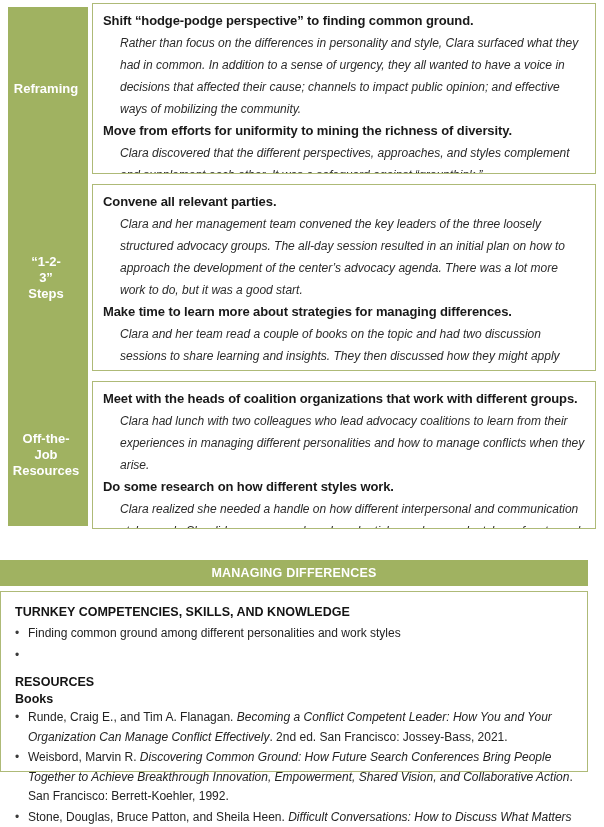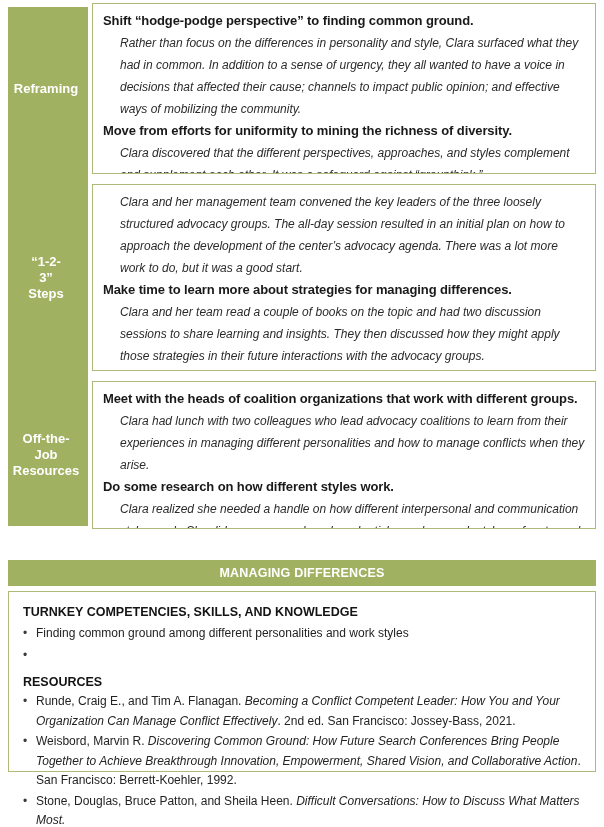--- a/index.html
+++ b/index.html
@@ -42,21 +42,21 @@
   .entry-heading {
     font-weight: 700; font-size: 13px; line-height: 22px;
     letter-spacing: -0.1px; color: #191919;
   }
   .entry-body {
     font-style: italic; font-size: 12px; line-height: 22px;
     margin-left: 17px; color: #2b2b2b;
   }
 
   
-  .bottom { position: absolute; left: 8px; top: 560px; width: 588px; }
+  .bottom { position: absolute; left: 0; top: 560px; width: 588px; }
   .bottom-header {
     height: 26px; background: var(--green);
     color: #ffffff; font-weight: 700; font-size: 12.5px;
     letter-spacing: 0.2px; text-align: center; line-height: 26px;
   }
   .bottom-box {
     margin-top: 5px;
     border: 1.5px solid var(--border-green);
     height: 181px;
     padding: 10px 14px 0 14px;
@@ -87,20 +87,21 @@
         <div class="entry-heading">Shift “hodge-podge perspective” to finding common ground.</div>
         <div class="entry-body">Rather than focus on the differences in personality and style, Clara surfaced what they had in common. In addition to a sense of urgency, they all wanted to have a voice in decisions that affected their cause; channels to impact public opinion; and effective ways of mobilizing the community.</div>
         <div class="entry-heading">Move from efforts for uniformity to mining the richness of diversity.</div>
         <div class="entry-body">Clara discovered that the different perspectives, approaches, and styles complement and supplement each other. It was a safeguard against “groupthink.”</div>
       </div>
     </div>
 
     <div class="row h-row2">
       <div class="row-label">“1-2-3” Steps</div>
       <div class="row-content">
+        <div class="entry-heading">Convene all relevant parties.</div>
         <div class="entry-body">Clara and her management team convened the key leaders of the three loosely structured advocacy groups. The all-day session resulted in an initial plan on how to approach the development of the center’s advocacy agenda. There was a lot more work to do, but it was a good start.</div>
         <div class="entry-heading">Make time to learn more about strategies for managing differences.</div>
         <div class="entry-body">Clara and her team read a couple of books on the topic and had two discussion sessions to share learning and insights. They then discussed how they might apply those strategies in their future interactions with the advocacy groups.</div>
       </div>
     </div>
 
     <div class="row h-row3">
       <div class="row-label">Off-the-Job Resources</div>
       <div class="row-content">
         <div class="entry-heading">Meet with the heads of coalition organizations that work with different groups.</div>
@@ -119,20 +120,21 @@
 
       <div class="bullet-item">
         <span class="dot">•</span>
         <span>Finding common ground among different personalities and work styles</span>
       </div>
       <div class="bullet-item">
         <span class="dot">•</span>
       </div>
 
       <div class="res-title">RESOURCES</div>
+      <div class="books-title">Books</div>
 
       <div class="book-item">
         <span class="dot">•</span>
         <span><span>Runde, Craig E., and Tim A. Flanagan. </span><span class="book-title-i">Becoming a Conflict Competent Leader: How You and Your Organization Can Manage Conflict Effectively</span><span>. 2nd ed. San Francisco: Jossey-Bass, 2021.</span></span>
       </div>
       <div class="book-item">
         <span class="dot">•</span>
         <span><span>Weisbord, Marvin R. </span><span class="book-title-i">Discovering Common Ground: How Future Search Conferences Bring People Together to Achieve Breakthrough Innovation, Empowerment, Shared Vision, and Collaborative Action</span><span>. San Francisco: Berrett-Koehler, 1992.</span></span>
       </div>
       <div class="book-item">

